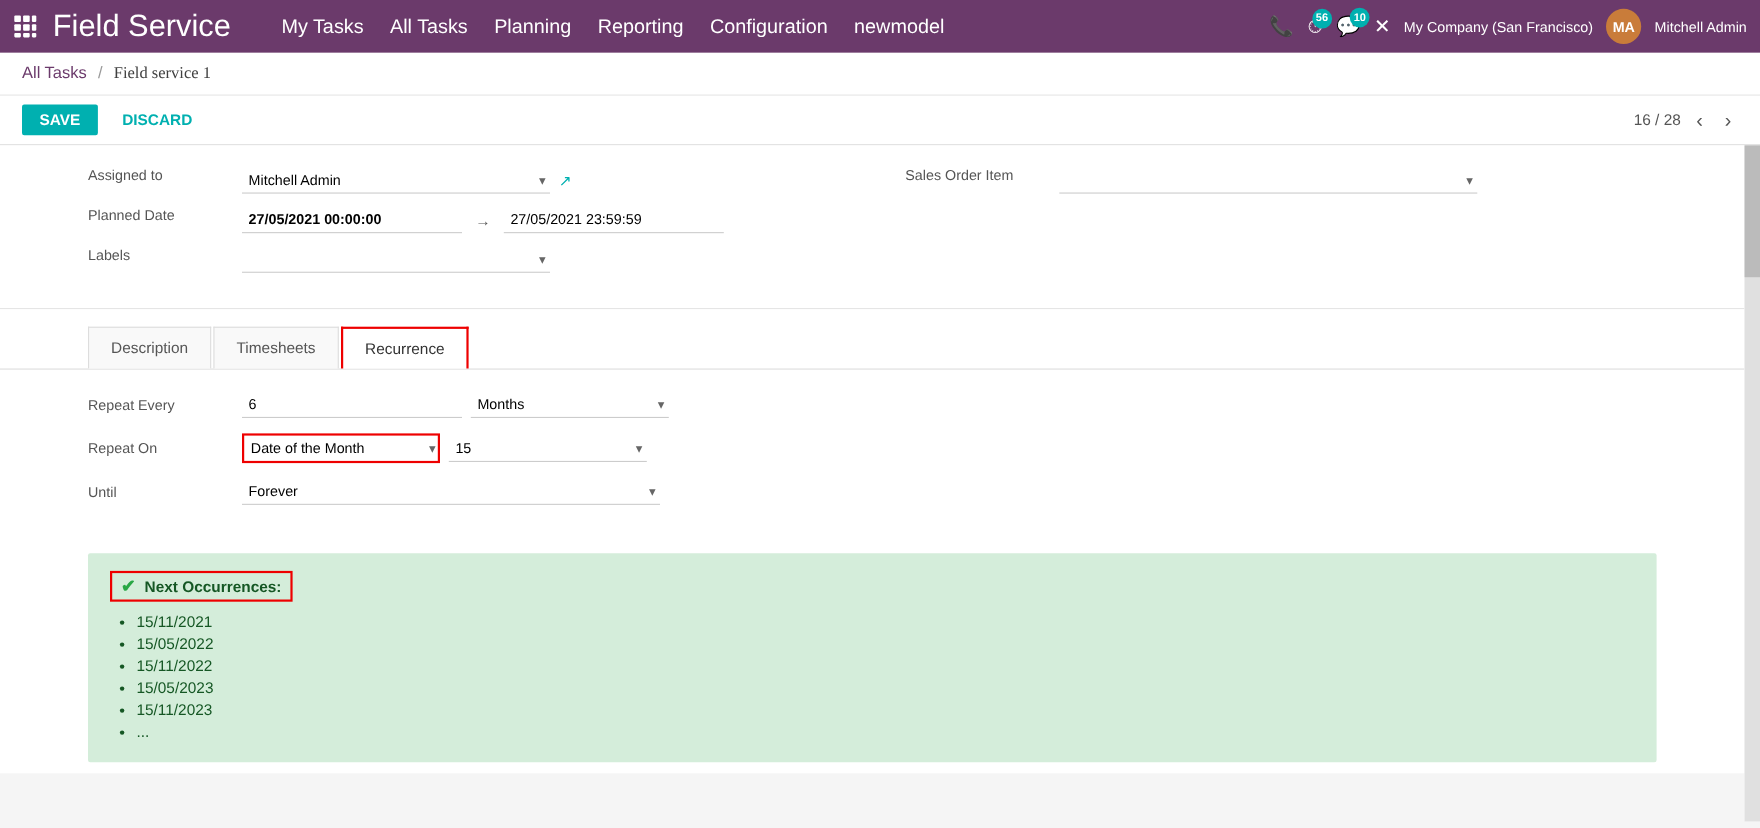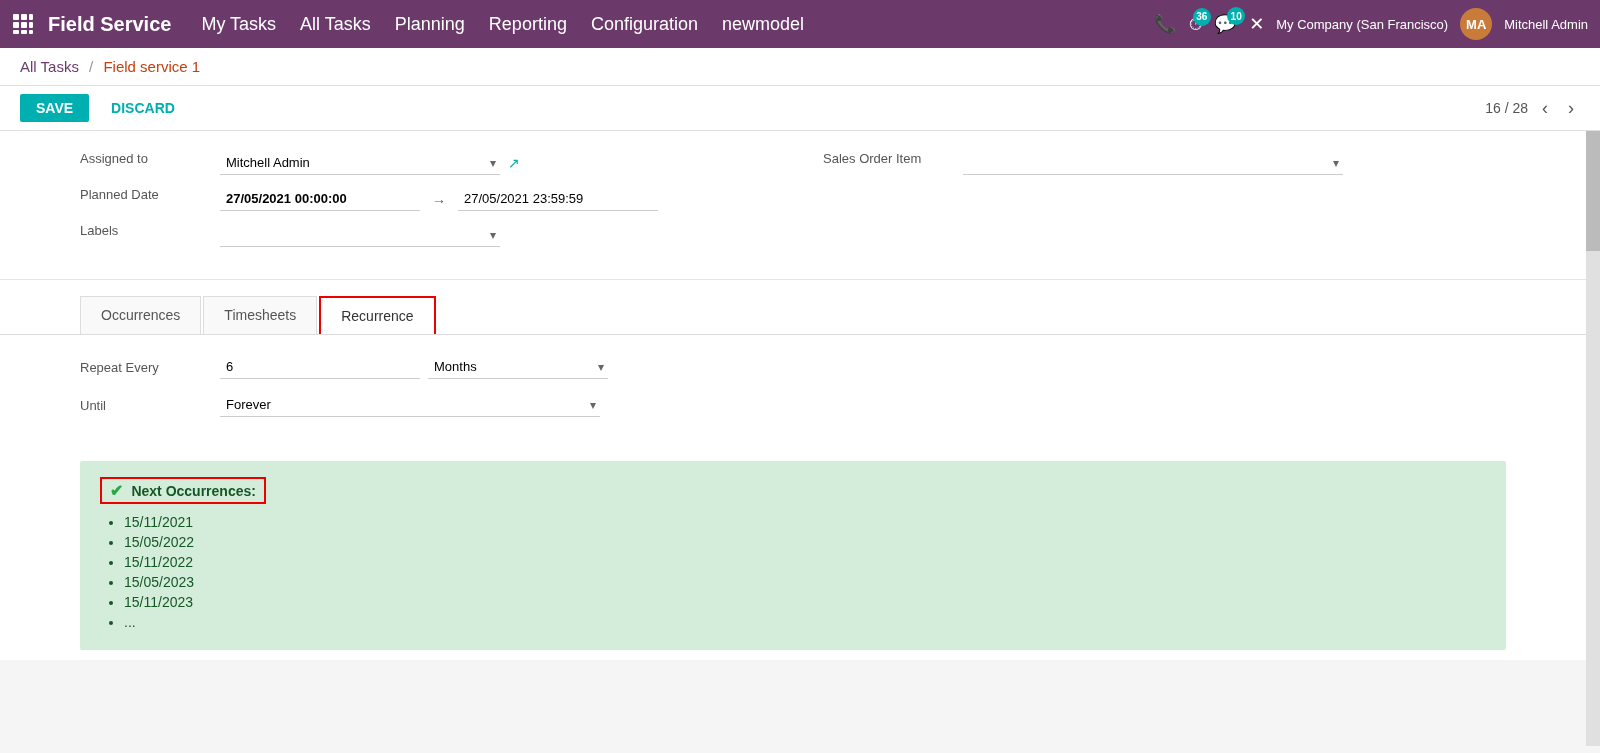--- a/index.html
+++ b/index.html
@@ -14,23 +14,23 @@
       height: 48px;
       color: #fff;
     }
     .topnav-grid-icon {
       margin-right: 14px;
       display: flex;
       align-items: center;
       cursor: pointer;
     }
     .topnav-app-title {
-      font-size: 20px;
-      font-weight: bold;
-      margin-right: 30px;
+      font-size: 28px;
+      font-weight: normal;
+      margin-right: 46px;
       white-space: nowrap;
     }
     .topnav-menu {
       display: flex;
       gap: 24px;
       flex: 1;
     }
     .topnav-menu-item {
       cursor: pointer;
       font-size: 18px;
@@ -92,21 +92,21 @@
       border-bottom: 1px solid #e0e0e0;
       font-size: 15px;
       color: #555;
     }
     .breadcrumb-link {
       color: #6b3a6b;
       cursor: pointer;
       text-decoration: none;
     }
     .breadcrumb-sep { margin: 0 6px; color: #999; }
-    .breadcrumb-current { color: #c2410c; }
+    .breadcrumb-current { color: #404040; font-family: Liberation Serif, serif; }
 
     
     .action-bar {
       background: #fff;
       padding: 8px 20px;
       display: flex;
       align-items: center;
       border-bottom: 1px solid #e0e0e0;
     }
     .btn-save {
@@ -413,21 +413,21 @@
     <span class="topnav-menu-item">Reporting</span>
     <span class="topnav-menu-item">Configuration</span>
     <span class="topnav-menu-item">newmodel</span>
   </div>
   <div class="topnav-right">
     <div class="topnav-icon-btn">
       <span>📞</span>
     </div>
     <div class="topnav-icon-btn">
       <span>⏱</span>
-      <span class="topnav-badge">36</span>
+      <span class="topnav-badge">56</span>
     </div>
     <div class="topnav-icon-btn">
       <span>💬</span>
       <span class="topnav-badge">10</span>
     </div>
     <div class="topnav-icon-btn">
       <span>✕</span>
     </div>
     <span class="topnav-company">My Company (San Francisco)</span>
     <div class="topnav-avatar">MA</div>
@@ -502,21 +502,21 @@
                     <option value=""></option>
                   </select>
                 </div>
               </div>
             </div>
           </div>
         </div>
       </div>
 
       <div class="tabs-container">
-        <div class="tab">Occurrences</div>
+        <div class="tab">Description</div>
         <div class="tab">Timesheets</div>
         <div class="tab active">Recurrence</div>
       </div>
 
       <div class="recurrence-section">
 
         <div class="recurrence-row">
           <span class="recurrence-label">Repeat Every</span>
           <div class="recurrence-fields">
             <input type="text" class="repeat-every-input" value="6" style="">
@@ -524,20 +524,36 @@
               <select class="repeat-select">
                 <option>Days</option>
                 <option>Weeks</option>
                 <option selected="">Months</option>
                 <option>Years</option>
               </select>
             </div>
           </div>
         </div>
 
+        <div class="recurrence-row">
+          <span class="recurrence-label">Repeat On</span>
+          <div class="recurrence-fields">
+            <div class="select-wrap">
+              <select class="repeat-select" style="border:2px solid #e00;">
+                <option selected="">Date of the Month</option>
+                <option>Day of the Week</option>
+              </select>
+            </div>
+            <div class="select-wrap">
+              <select class="repeat-select" style="min-width:180px;">
+                <option selected="">15</option>
+              </select>
+            </div>
+          </div>
+        </div>
 
         <div class="recurrence-row">
           <span class="recurrence-label">Until</span>
           <div class="recurrence-fields">
             <div class="select-wrap">
               <select class="repeat-select" style="min-width:380px;">
                 <option selected="">Forever</option>
                 <option>End Date</option>
                 <option>Number of Repetitions</option>
               </select>

